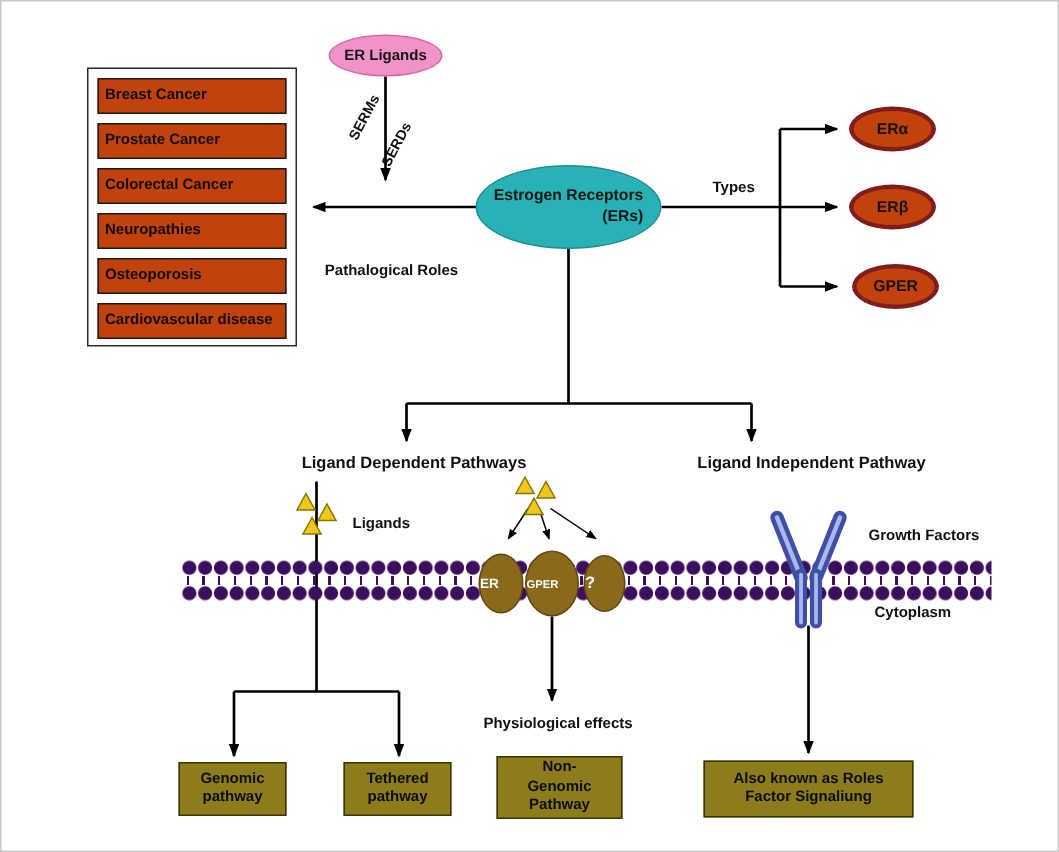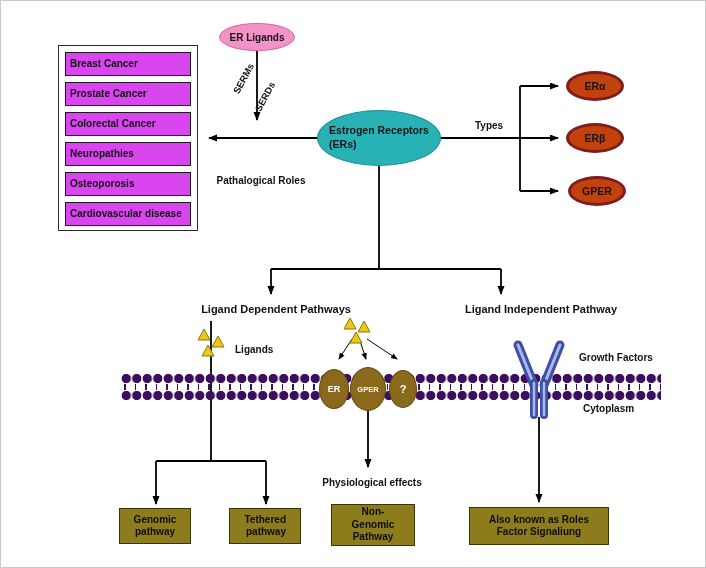--- a/index.html
+++ b/index.html
@@ -2,58 +2,58 @@
 <html><head>
 <meta charset="utf-8">
 <style>
   * { margin:0; padding:0; box-sizing:border-box; }
   html,body { background:#fff; font-family:"Liberation Sans", sans-serif; }
   .stage { position:relative; width:706px; height:568px; background:#ffffff;
            border:1px solid #c9c9c9; overflow:hidden; }
   .layer { position:absolute; left:0; top:0; width:706px; height:568px; pointer-events:none; }
 
   .ellipse { position:absolute; border-radius:50%; display:flex; align-items:center;
-             justify-content:center; text-align:left; font-weight:bold; color:#151515; }
+             justify-content:center; text-align:right; font-weight:bold; color:#151515; }
   .e-ligands { left:218px; top:22px; width:76px; height:28px; background:#f193c6;
                border:1px solid #d567a4; font-size:10px; }
   .e-central { left:316px; top:109px; width:124px; height:56px; background:#29b2b5;
                border:1px solid #1d8d91; font-size:10.5px; line-height:1.3; }
   .e-type { width:58px; height:30px; background:#c2410c; border:3px solid #7f1d1d; font-size:10.5px; }
   .e-type.t0 { left:565px; top:70px; }
   .e-type.t1 { left:565px; top:122px; }
   .e-type.t2 { left:567px; top:175px; }
 
   .lbl { position:absolute; font-weight:bold; color:#111; font-size:10px; }
   .lbl.center { text-align:center; }
   .rot { transform:rotate(-62deg); transform-origin:center; font-size:9.5px; }
 
   .disease-box { position:absolute; left:57px; top:44px; width:140px; height:186px;
                  background:#fff; border:1px solid #2a2a2a; display:flex; flex-direction:column;
                  gap:6px; padding:6px; }
-  .disease-row { height:24px; background:#d946ef; border:1px solid #1a1a1a;
+  .disease-row { height:24px; background:#c2410c; border:1px solid #1a1a1a;
                  font-size:10px; font-weight:bold; color:#101010; line-height:22px;
                  padding-left:4px; white-space:nowrap; }
 
   .obox { position:absolute; background:#8d7c1c; border:1px solid #3c3405; color:#0d0d0d;
           font-weight:bold; font-size:10px; display:flex; align-items:center;
           justify-content:center; text-align:center; line-height:1.25; padding:14px; }
   .obox.genomic  { left:118px; top:507px; width:72px; height:36px; }
-  .obox.tethered { left:228px; top:507px; width:72px; height:36px;text-align:right; }
+  .obox.tethered { left:228px; top:507px; width:72px; height:36px; }
   .obox.nongen   { left:330px; top:503px; width:84px; height:42px; }
   .obox.growth   { left:468px; top:506px; width:140px; height:38px; }
 
   .membrane { position:absolute; left:120px; top:372px; width:540px; height:28px; }
   .membrane .dots { height:11px;
      background-image: radial-gradient(circle at 5.25px 5.5px, #3c0e5e 4.3px, transparent 5px);
      background-size:10.5px 11px; background-repeat:repeat-x; }
   .membrane .tails { height:6px;
      background-image: repeating-linear-gradient(90deg, transparent 0 3.5px, #3c0e5e 3.5px 5px, transparent 5px 10.5px); }
 
   .moval { position:absolute; border-radius:50%; background:#8a681c; border:1.5px solid #5e4a10;
-           color:#fff; font-weight:bold; display:flex; align-items:center; justify-content:center;
+           color:#fff; font-weight:bold; display:flex; align-items:center; 
            text-align:center; }
   .moval.er   { left:318px; top:368px; width:30px; height:40px; font-size:9px; }
   .moval.gper { left:349px; top:366px; width:36px; height:44px; font-size:7.5px; }
   .moval.q    { left:388px; top:369px; width:28px; height:38px; font-size:11px; }
 </style>
 </head>
 <body>
 
 <div class="stage">
 

